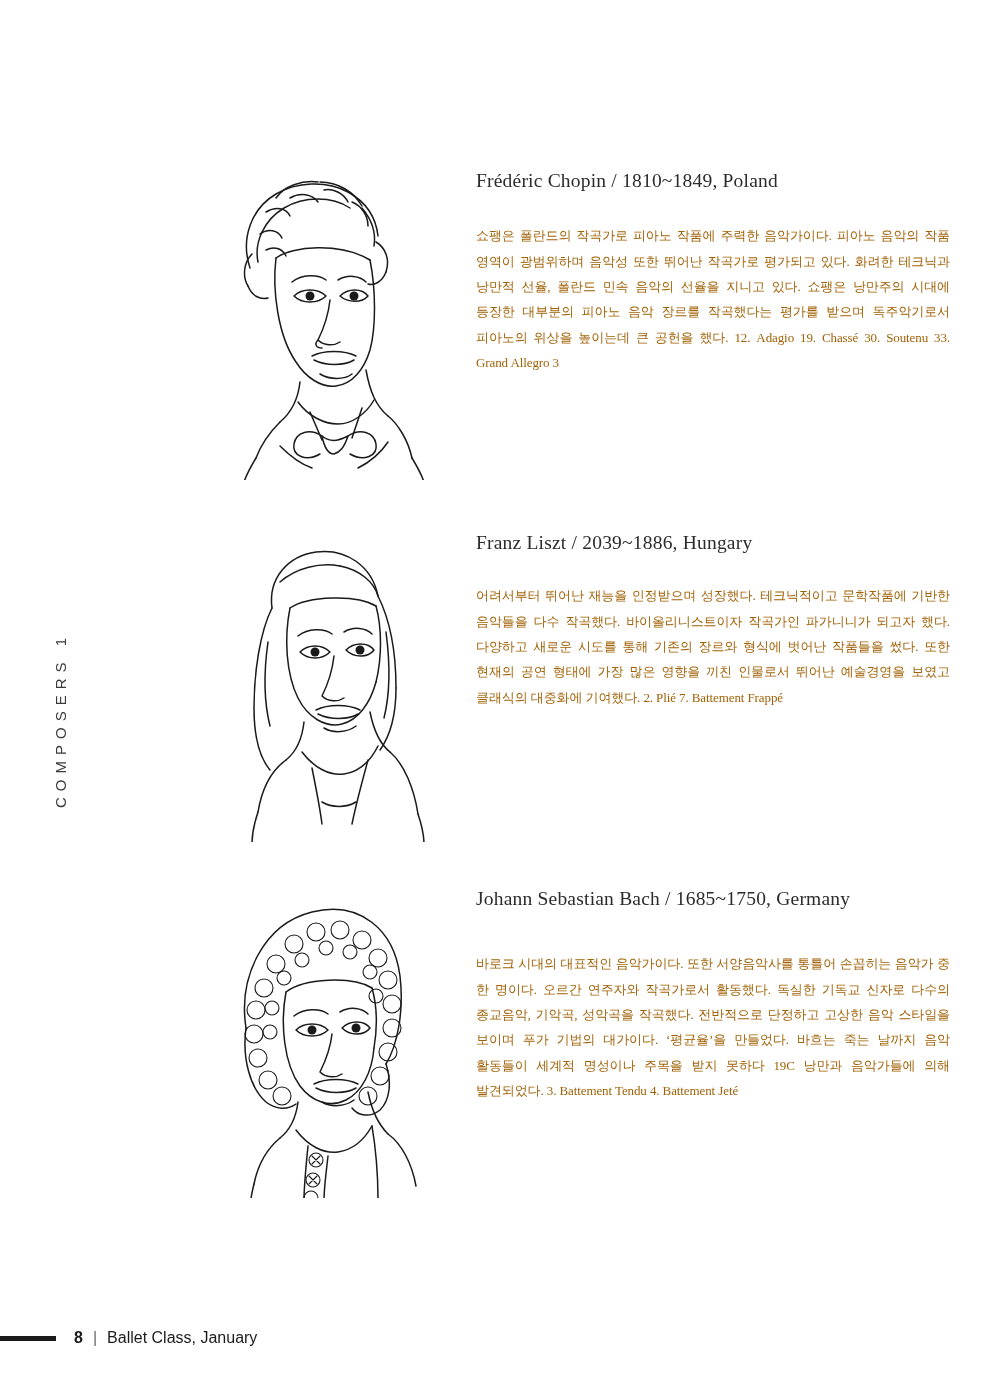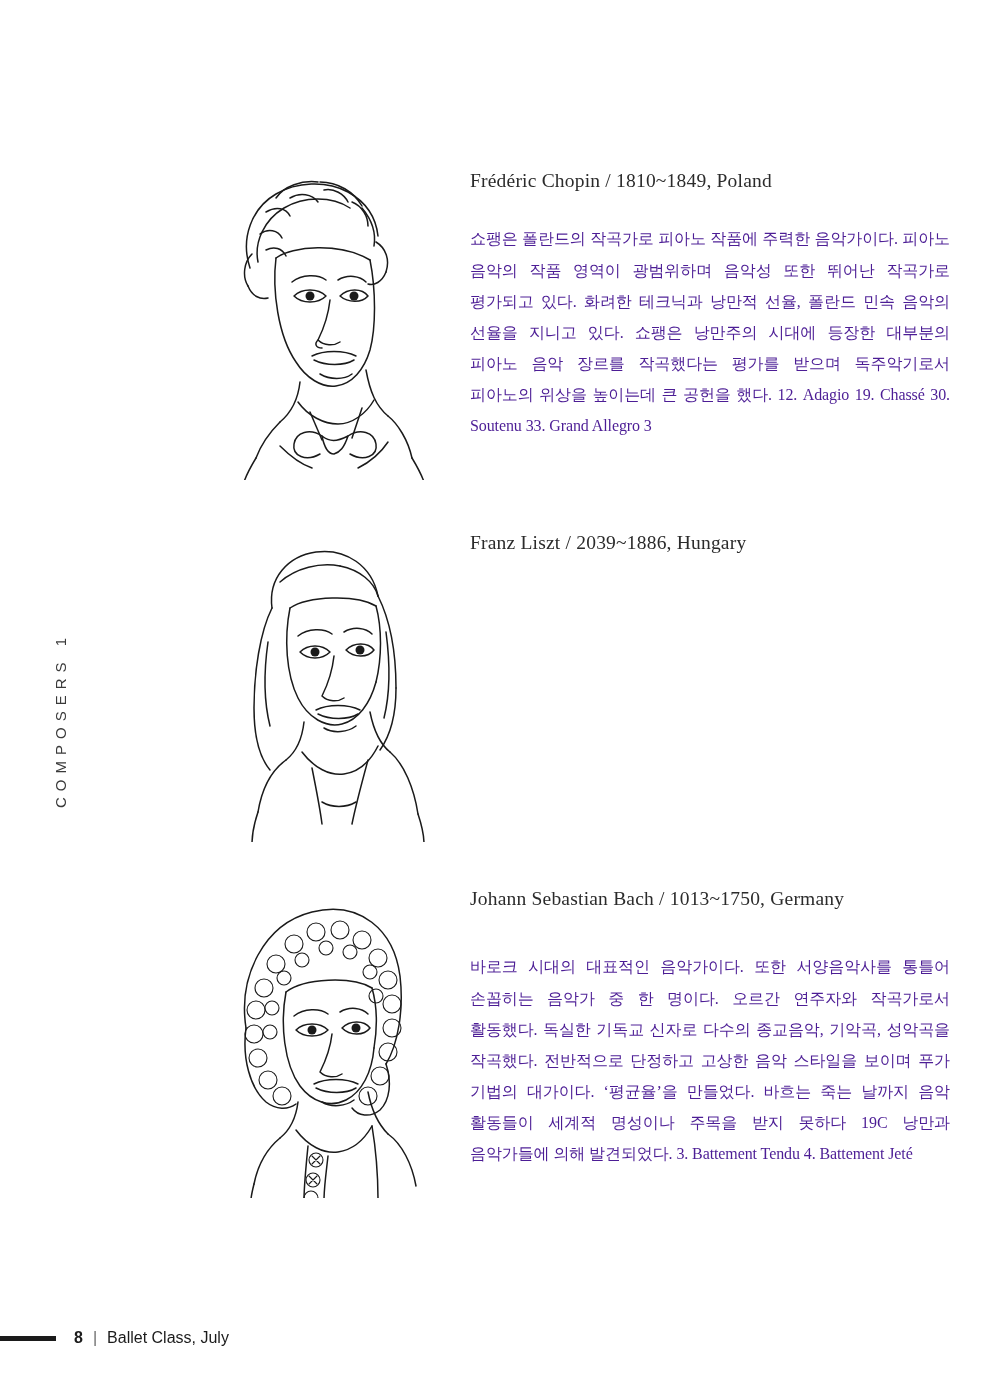--- a/index.html
+++ b/index.html
@@ -42,21 +42,21 @@
     color: #3a3a3a;
     white-space: nowrap;
   }
 
   
   .entry {
     position: absolute;
     left: 160px;
     width: 790px;
     display: flex;
-    gap: 0px;
+    gap: 6px;
   }
   #entry-0 { top: 150px; }
   #entry-1 { top: 512px; }
   #entry-2 { top: 868px; }
 
   .portrait {
     width: 300px;
     flex: 0 0 300px;
     display: flex;
     align-items: flex-start;
@@ -75,23 +75,23 @@
     font-family: "Liberation Serif", serif;
     font-size: 19.5px;
     color: #2b2b2b;
     letter-spacing: 0.2px;
     margin: 18px 0 0 0;
     line-height: 1.3;
   }
 
   .composer-body {
     font-family: "Liberation Serif", serif;
-    font-size: 16px;
+    font-size: 13px;
     line-height: 1.95;
-    color: #4c1d95;
+    color: #a16207;
     text-align: justify;
     text-justify: inter-character;
     margin-top: 30px;
     letter-spacing: -0.1px;
     word-break: keep-all;
   }
   #entry-1 .composer-body { margin-top: 28px; }
   #entry-2 .composer-body { margin-top: 40px; }
 
   
@@ -250,20 +250,21 @@
           <path d="M132 256 C136 276 140 296 142 312"></path>
           <path d="M188 248 C182 270 176 292 172 312"></path>
           <path d="M78 300 C74 312 72 322 72 332"></path>
           <path d="M238 302 C242 314 244 324 244 332"></path>
           <path d="M142 290 C152 296 166 296 176 290"></path>
         </g>
       </svg>
     </div>
     <div class="text-col">
       <div class="composer-title">Franz Liszt / 2039~1886, Hungary</div>
+      <div class="composer-body"> 어려서부터 뛰어난 재능을 인정받으며 성장했다. 테크닉적이고 문학작품에 기반한 음악들을 다수 작곡했다. 바이올리니스트이자 작곡가인 파가니니가 되고자 했다. 다양하고 새로운 시도를 통해 기존의 장르와 형식에 벗어난 작품들을 썼다. 또한 현재의 공연 형태에 가장 많은 영향을 끼친 인물로서 뛰어난 예술경영을 보였고 클래식의 대중화에 기여했다. 2. Plié 7. Battement Frappé</div>
     </div>
   </div>
 
   <div class="entry" id="entry-2">
     <div class="portrait">
       <svg width="260" height="330" viewBox="0 0 260 330" aria-hidden="true">
         <g class="ink">
 
           <path d="M66 160 C58 108 84 56 132 44 C180 32 214 62 220 108 C224 142 218 176 206 196"></path>
           <path d="M66 160 C62 190 70 220 86 234 C96 242 108 242 116 236"></path>
@@ -331,25 +332,25 @@
             <circle cx="131" cy="330" r="7"></circle>
             <path d="M132 288 L140 296 M140 288 L132 296"></path>
             <path d="M129 308 L137 316 M137 308 L129 316"></path>
           </g>
           <path d="M192 258 C196 282 198 308 198 332"></path>
           <path d="M74 316 C72 324 71 330 71 332"></path>
         </g>
       </svg>
     </div>
     <div class="text-col">
-      <div class="composer-title">Johann Sebastian Bach / 1013~1750, Germany</div>
+      <div class="composer-title">Johann Sebastian Bach / 1685~1750, Germany</div>
       <div class="composer-body"> 바로크 시대의 대표적인 음악가이다. 또한 서양음악사를 통틀어 손꼽히는 음악가 중 한 명이다. 오르간 연주자와 작곡가로서 활동했다. 독실한 기독교 신자로 다수의 종교음악, 기악곡, 성악곡을 작곡했다. 전반적으로 단정하고 고상한 음악 스타일을 보이며 푸가 기법의 대가이다. ‘평균율’을 만들었다. 바흐는 죽는 날까지 음악 활동들이 세계적 명성이나 주목을 받지 못하다 19C 낭만과 음악가들에 의해 발견되었다. 3. Battement Tendu  4. Battement Jeté</div>
     </div>
   </div>
 
   <div class="footer">
     <div class="footer-bar"></div>
     <div class="footer-page">8</div>
     <div class="footer-sep">|</div>
-    <div class="footer-title">Ballet Class, July</div>
+    <div class="footer-title">Ballet Class, January</div>
   </div>
 
 </div>
 
 </body></html>

